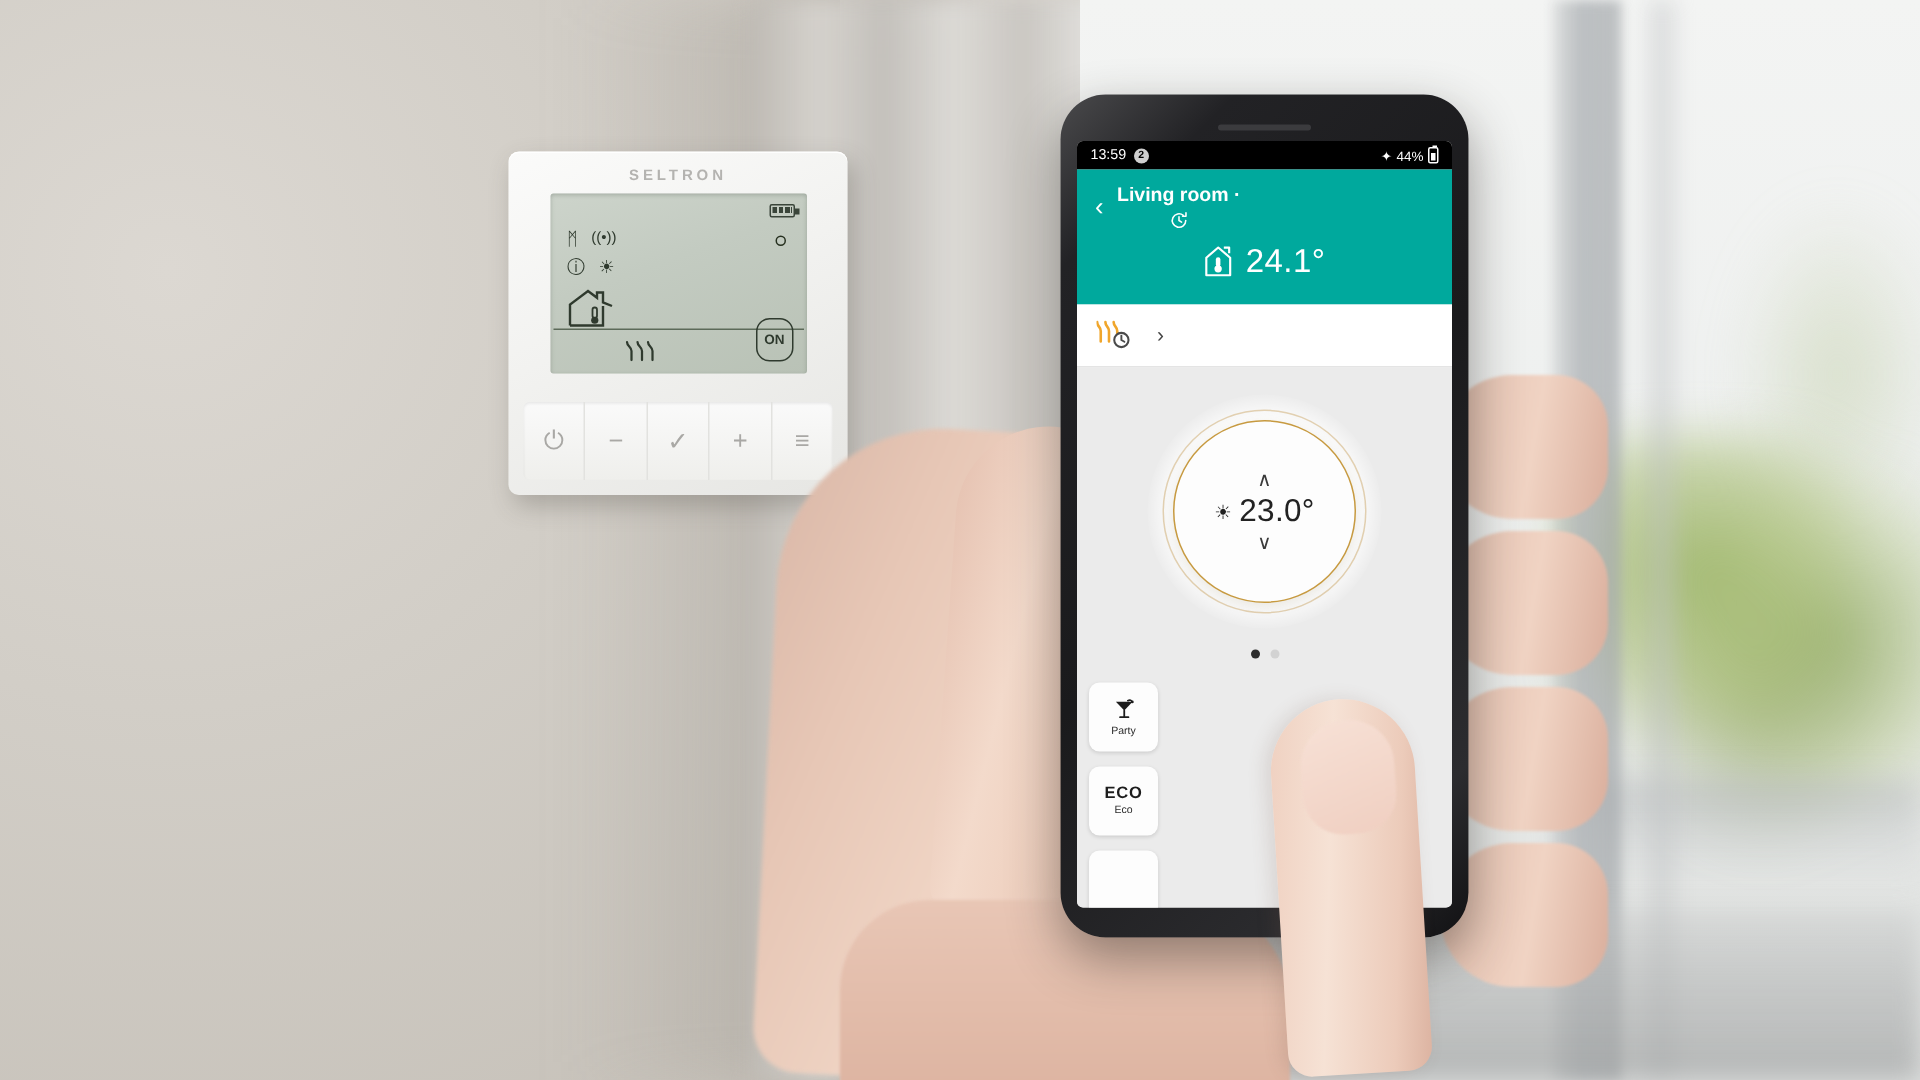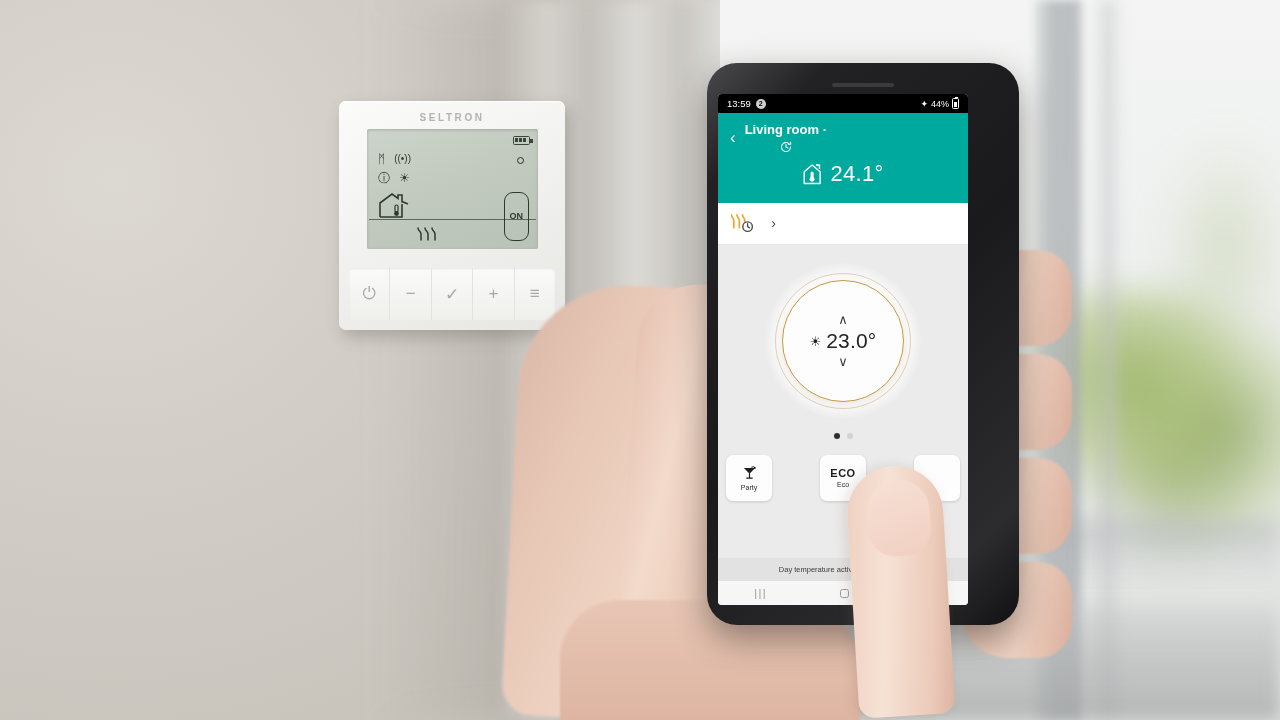--- a/index.html
+++ b/index.html
@@ -124,21 +124,21 @@
     position: absolute; left: 2px; right: 2px; top: 90px; height: 1.4px;
     background: #5c6a59;
   }
   .lcd-heat {
     position: absolute; left: 50px; bottom: 8px;
     font-size: 15px; letter-spacing: -1px; color: #2f3a2e;
   }
   .lcd-on {
     position: absolute; right: 9px; bottom: 8px;
     border: 1.5px solid #2f3a2e; border-radius: 9px;
-    padding: 18px 5px; font-size: 9px; font-weight: 700; line-height: 1.2;
+    padding: 8px 5px; font-size: 9px; font-weight: 700; line-height: 1.2;
   }
   .th-keys {
     position: absolute; left: 10px; right: 10px; bottom: 10px; height: 52px;
     display: flex; border-radius: 4px; overflow: hidden;
     background: linear-gradient(180deg, #fafafa, #efefec);
     box-shadow: 0 1px 2px rgba(0,0,0,.08) inset;
   }
   .th-key {
     flex: 1; display: flex; align-items: center; justify-content: center;
     font-size: 17px; color: #a9a8a5; border-right: 1px solid #e2e2df;
@@ -181,21 +181,21 @@
     position: absolute; left: 960px; top: 250px; width: 120px; height: 420px;
   }
   .kn {
     position: absolute; left: 0; width: 112px; height: 96px;
     background: linear-gradient(100deg, #e3bfae, #f0d3c3 55%, #d9ad9b);
     border-radius: 56px 40px 40px 56px; filter: blur(1.2px);
   }
 
   
   .phone {
-    position: absolute; left: 707px; top: 63px; width: 312px; height: 562px;
+    position: absolute; left: 707px; top: 63px; width: 272px; height: 562px;
     border-radius: 30px;
     background: linear-gradient(135deg, #4a4a4c 0%, #222225 14%, #1a1a1c 50%, #2c2c2f 86%, #111113 100%);
     box-shadow: 0 14px 34px rgba(40,35,30,.45);
     padding: 11px 10px 11px 11px;
   }
   .speaker {
     position: absolute; left: 50%; top: 20px; transform: translateX(-50%);
     width: 62px; height: 4px; border-radius: 2px;
     background: #3b3b3e;
   }
@@ -285,21 +285,21 @@
   .dial-center { display: flex; align-items: center; gap: 5px; }
   .sun-ic { font-size: 13px; color: #222; line-height: 1; }
   .set-temp { font-size: 21px; color: #222; font-weight: 400; letter-spacing: .2px; }
 
   .pager { display: flex; gap: 7px; margin-top: 22px; }
   .pdot { width: 6px; height: 6px; border-radius: 50%; background: #d2d2d2; }
   .pdot.on { background: #2e2e2e; }
 
   .cards {
     display: flex; gap: 10px; margin-top: 16px; padding: 0 8px;
-    width: 100%; justify-content: space-between;
+    width: 100%; justify-content: flex-end; flex-direction: column;
   }
   .card {
     width: 46px; height: 46px; background: #fdfdfd; border-radius: 7px;
     box-shadow: 0 1px 3px rgba(0,0,0,.14);
     display: flex; flex-direction: column; align-items: center; justify-content: center;
     gap: 2px; flex: none;
   }
   .card-ic { font-size: 14px; color: #1d1d1d; line-height: 1; font-weight: 700; }
   .card-lb { font-size: 7px; color: #2a2a2a; }
 

